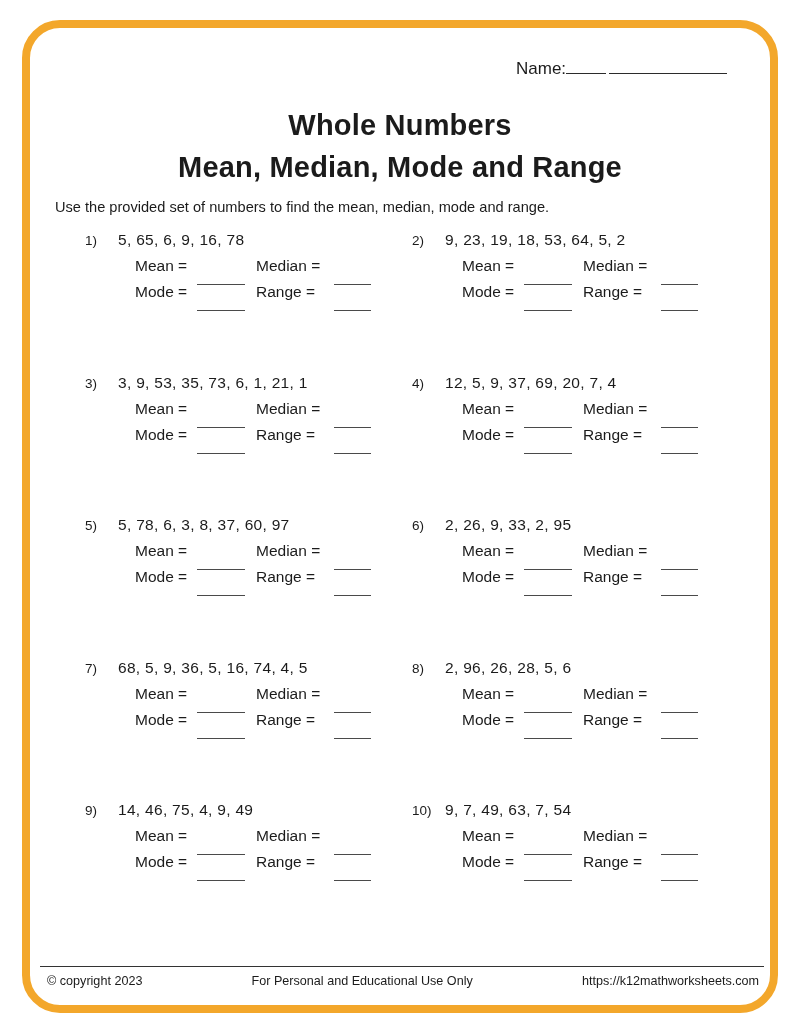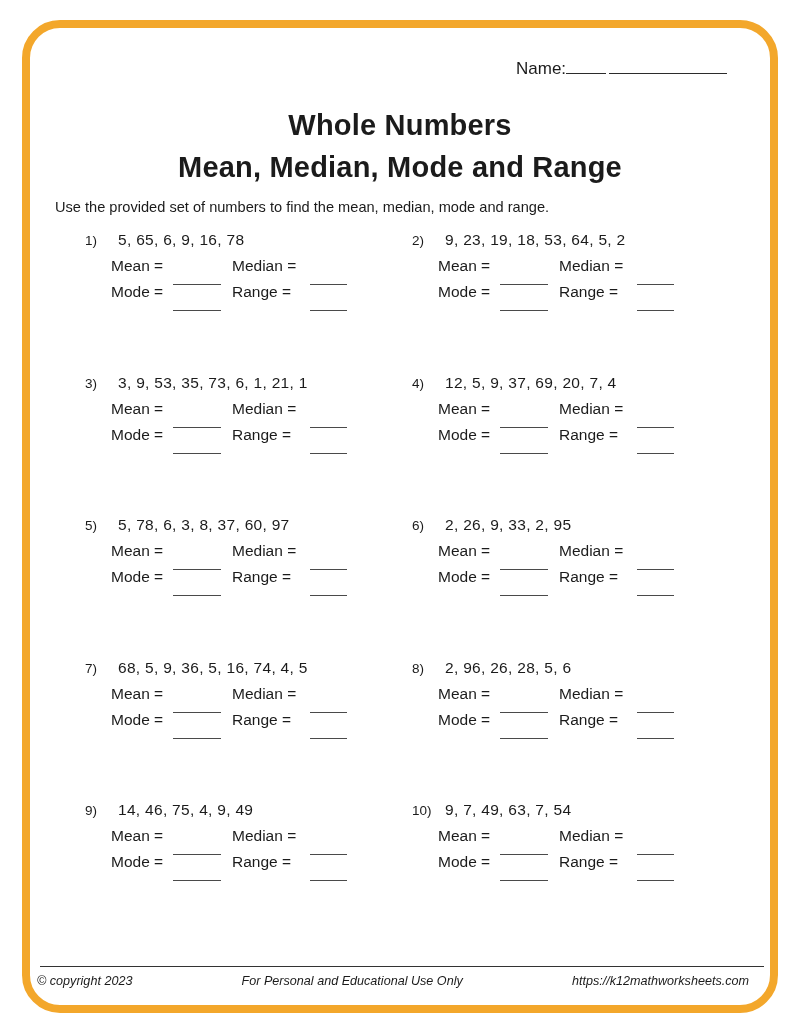--- a/index.html
+++ b/index.html
@@ -53,45 +53,44 @@
     grid-template-columns:327px 330px;
     grid-auto-rows:142.5px;
   }
   .problem { font-size:15.5px; }
   .pline { display:flex; align-items:baseline; height:26px; }
   .pnum {
     display:inline-block; width:33px;
     font-size:13.5px; flex:0 0 33px;
   }
   .pset { white-space:nowrap; letter-spacing:0.3px; }
-  .answers { margin-left:26px; }
+  .answers { margin-left:50px; }
   .ansline { display:flex; align-items:baseline; height:26px; }
   .ans-label1 { flex:0 0 62px; }
   .ans-label2 { flex:0 0 78px; }
   .blank {
     display:inline-block;
     border-bottom:1.6px solid #4a4a4a;
     height:13px;
     align-self:flex-end;
     margin-bottom:-2px;
   }
   .blank.b1 { width:48px; margin-right:11px; }
   .blank.b2 { width:37px; }
   
   .footer-rule {
     position:absolute; top:966px; left:40px;
     width:724px; height:0;
     border-top:1.6px solid #333333;
   }
   .footer {
-    position:absolute; top:974px; left:37px;
+    position:absolute; top:974px; left:47px;
     width:712px;
     display:flex; justify-content:space-between; align-items:baseline;
     font-size:12.6px;
-    font-style:italic;
   }
 </style>
 </head>
 <body>
 
 <div class="page">
   <div class="border-frame"></div>
 
   <div class="name-row">
     <span class="nm-label">Name:</span>

